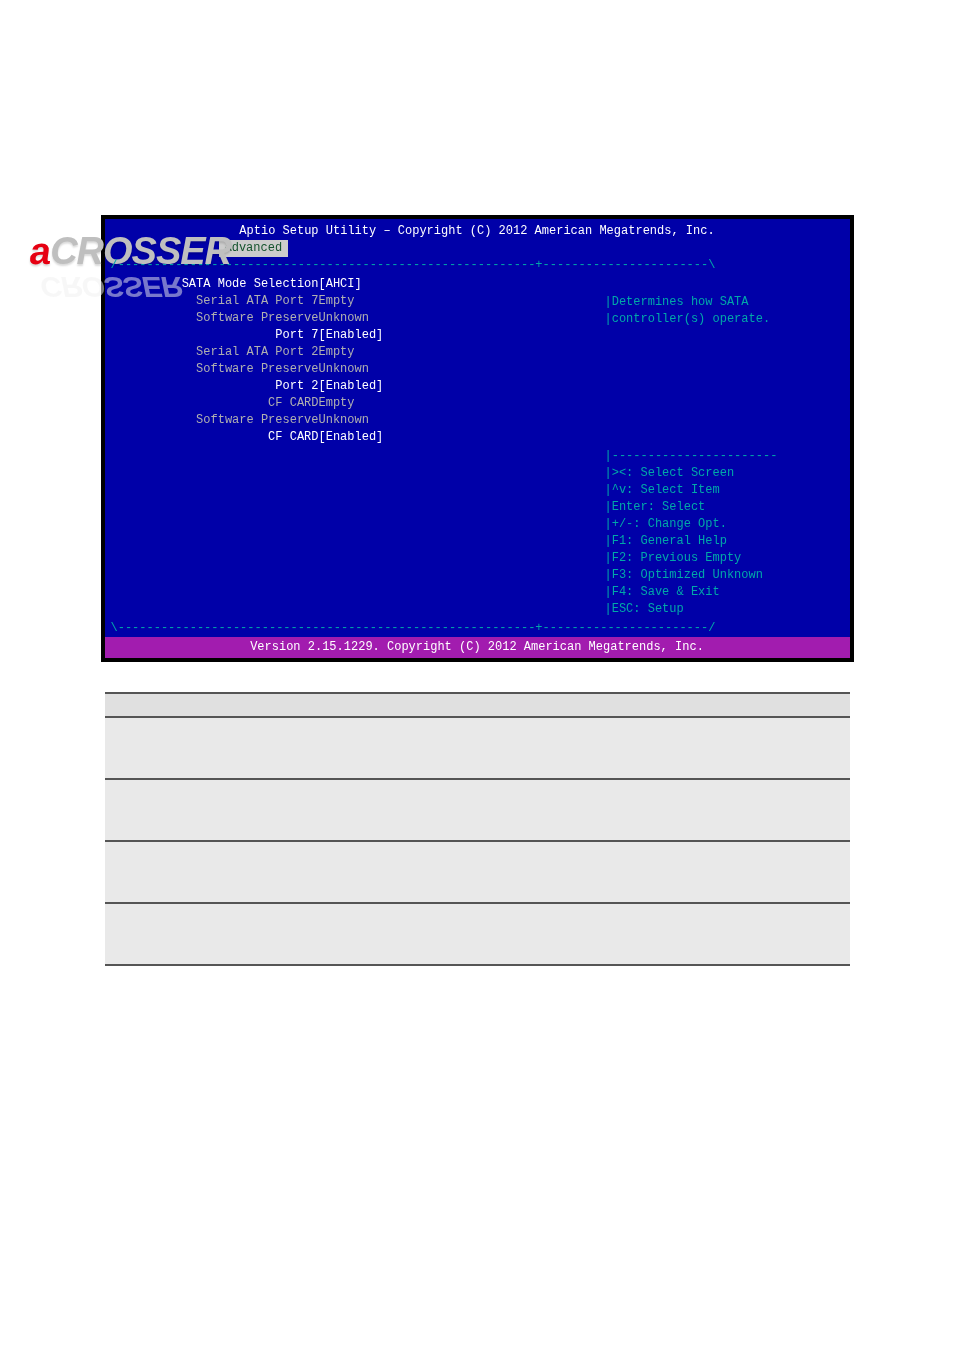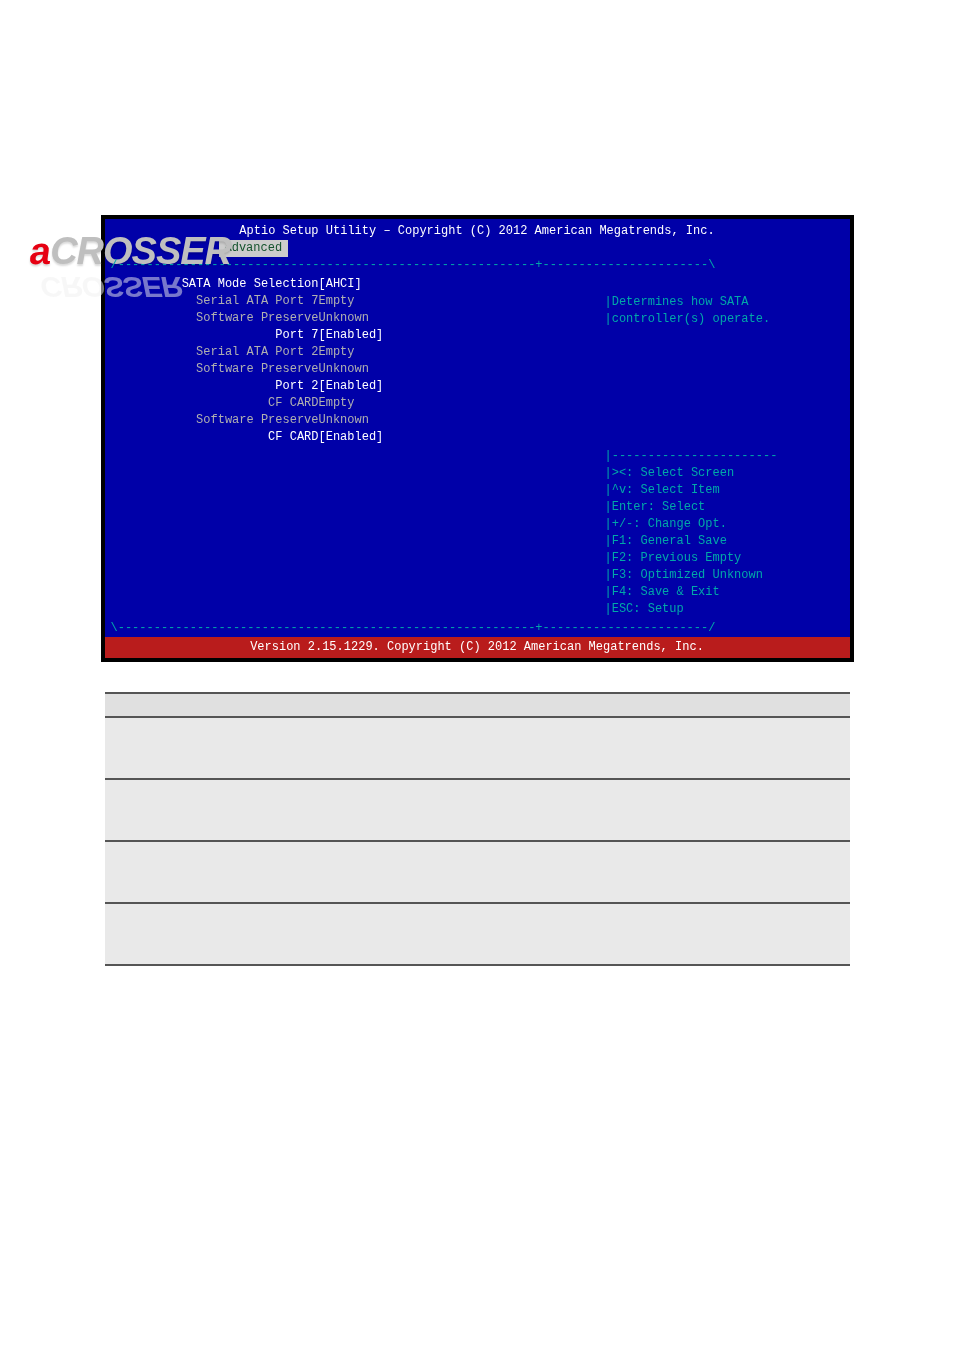--- a/index.html
+++ b/index.html
@@ -82,21 +82,21 @@
     text-align:right;
   }
   .bios-right {
     width:235px;
     padding:2px 4px 2px 8px;
     color:#00a8a8;
     margin-top:18px;
   }
   .hl-white { color:#fff; }
   .bios-footer {
-    background:#b91c1c;
+    background:#a21caf;
     color:#fff;
     text-align:center;
     padding:2px 0;
   }
   .bios-left .kv { display:flex; }
   .bios-left .k { width:200px; white-space:pre; }
   .bios-left .v { white-space:pre; }
 
   
   .desc-table {
@@ -191,21 +191,21 @@
               <div>|Determines how SATA</div>
               <div>|controller(s) operate.</div>
             </div>
           <div style="height:120px"></div>
           <div class="sep-line" style="color:#00a8a8">|-----------------------</div>
           <div id="help-keys">
               <div>|&gt;&lt;: Select Screen</div>
               <div>|^v: Select Item</div>
               <div>|Enter: Select</div>
               <div>|+/-: Change Opt.</div>
-              <div>|F1: General Save</div>
+              <div>|F1: General Help</div>
               <div>|F2: Previous Empty</div>
               <div>|F3: Optimized Unknown</div>
               <div>|F4: Save &amp; Exit</div>
               <div>|ESC: Setup</div>
             </div>
         </div>
       </div>
       <div class="sep-line">\----------------------------------------------------------+-----------------------/</div>
     </div>
     <div class="bios-footer">Version 2.15.1229. Copyright (C) 2012 American Megatrends, Inc.</div>

